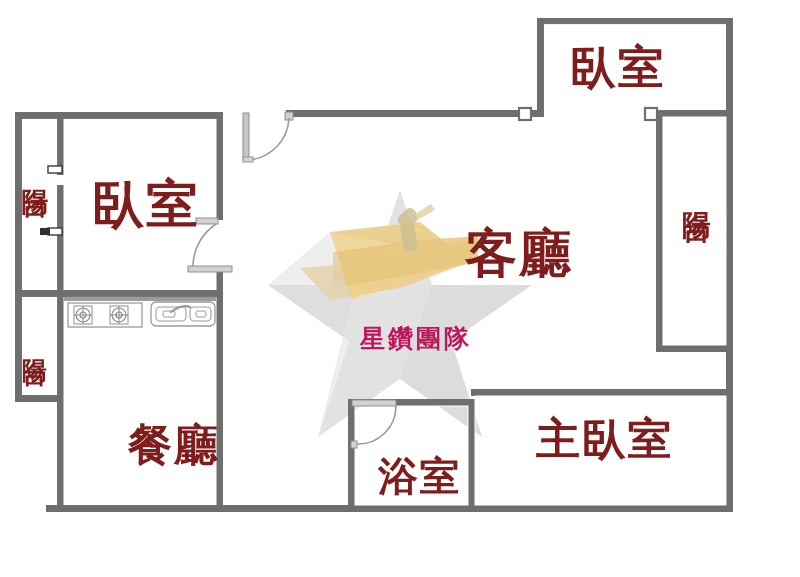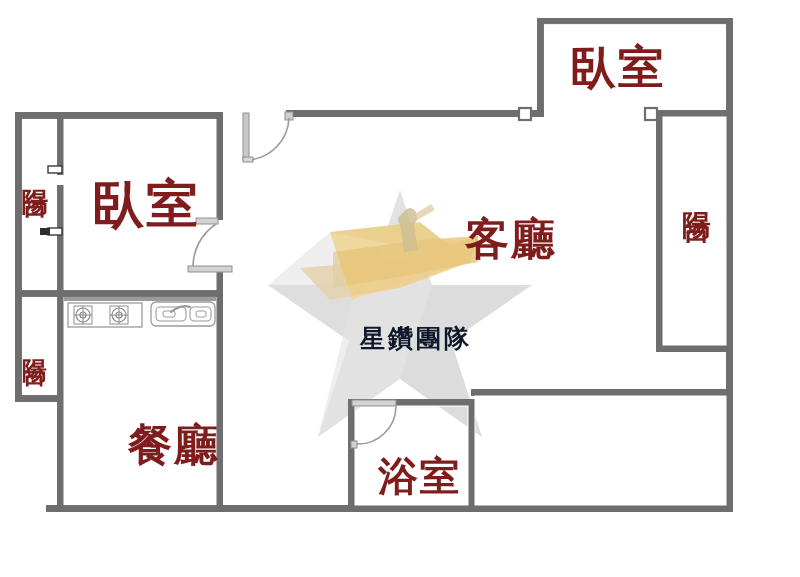--- a/index.html
+++ b/index.html
@@ -38,21 +38,21 @@
     text-orientation: upright;
     white-space: nowrap;
     letter-spacing: 0.02em;
   }
   .wm {
     position: absolute;
     pointer-events: none;
   }
   .wm-text {
     position: absolute;
-    color: #0f172a;
+    color: #be185d;
     font-weight: 700;
     letter-spacing: 0.12em;
     white-space: nowrap;
     font-family: Liberation Mono, monospace;
     text-align: center;
   }
 </style>
 </head>
 <body>
 
@@ -200,22 +200,23 @@
         <path d="M171,312 q10,-8 19,-5" fill="none" stroke="#9a9a9a" stroke-width="2.2" stroke-linecap="round"></path>
       </g>
     </g>
 
   </svg>
 
   <div class="room-label" style="left:92px; top:178px; font-size:52px;">臥室</div>
 
   <div class="room-label" style="left:570px; top:44px; font-size:46px;">臥室</div>
 
-  <div class="room-label" style="left:465px; top:217px; font-size:44px;">客廳</div>
-
+  <div class="room-label" style="left:465px; top:227px; font-size:52px;">客廳</div>
+
+  <div class="room-label" style="left:536px; top:417px; font-size:44px;">主臥室</div>
 
 
   <div class="room-label" style="left:80px; top:423px; font-size:44px;margin-left:48px;">餐廳</div>
 
   <div class="room-label" style="left:378px; top:456px; font-size:40px;">浴室</div>
 
   <div class="room-label vertical" style="left:22px; top:168px; font-size:27px;">陽台</div>
 
   <div class="room-label vertical" style="left:22px; top:340px; font-size:25px;">陽台</div>
 

